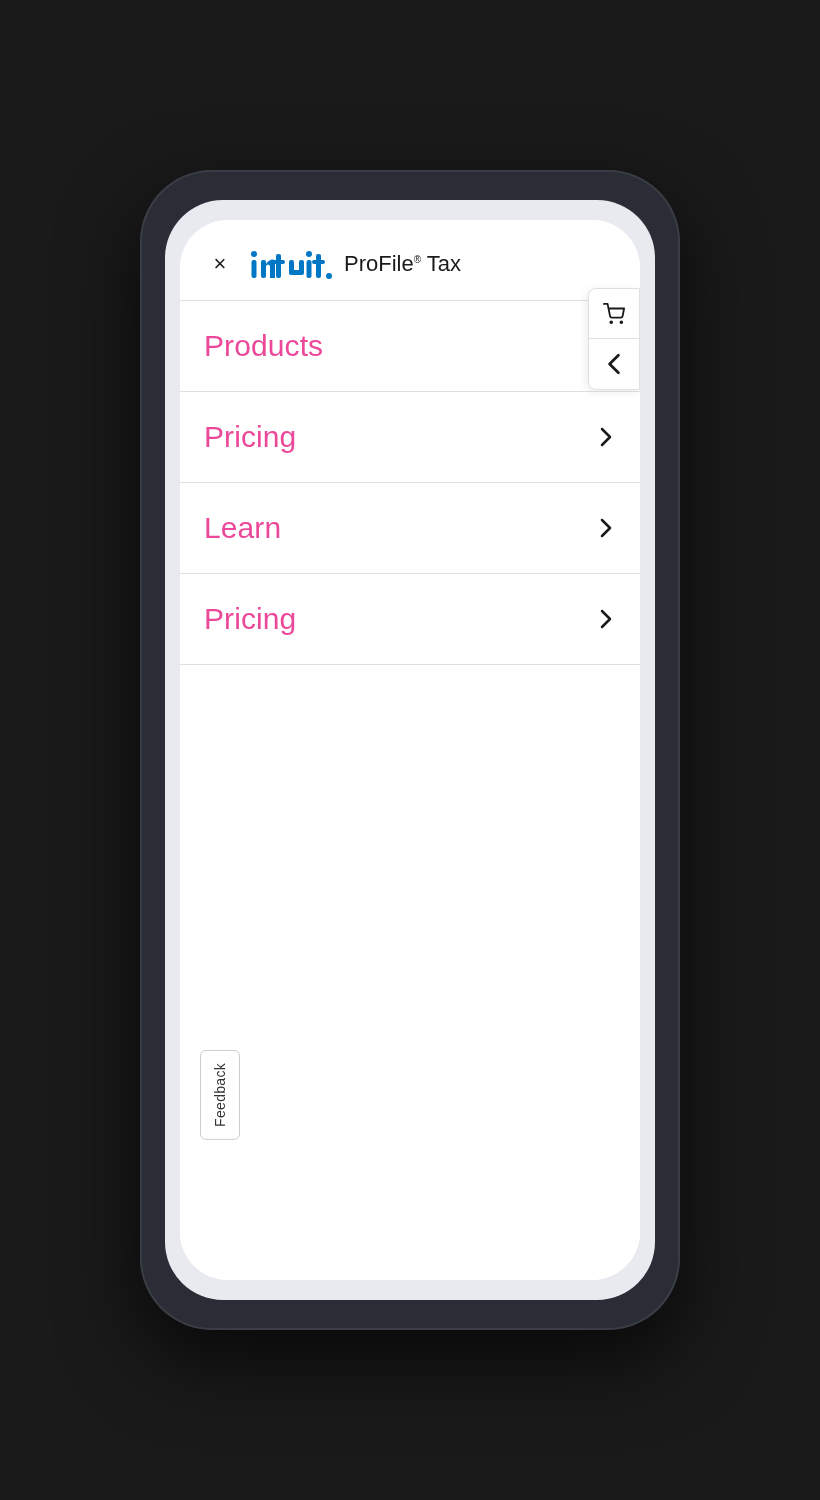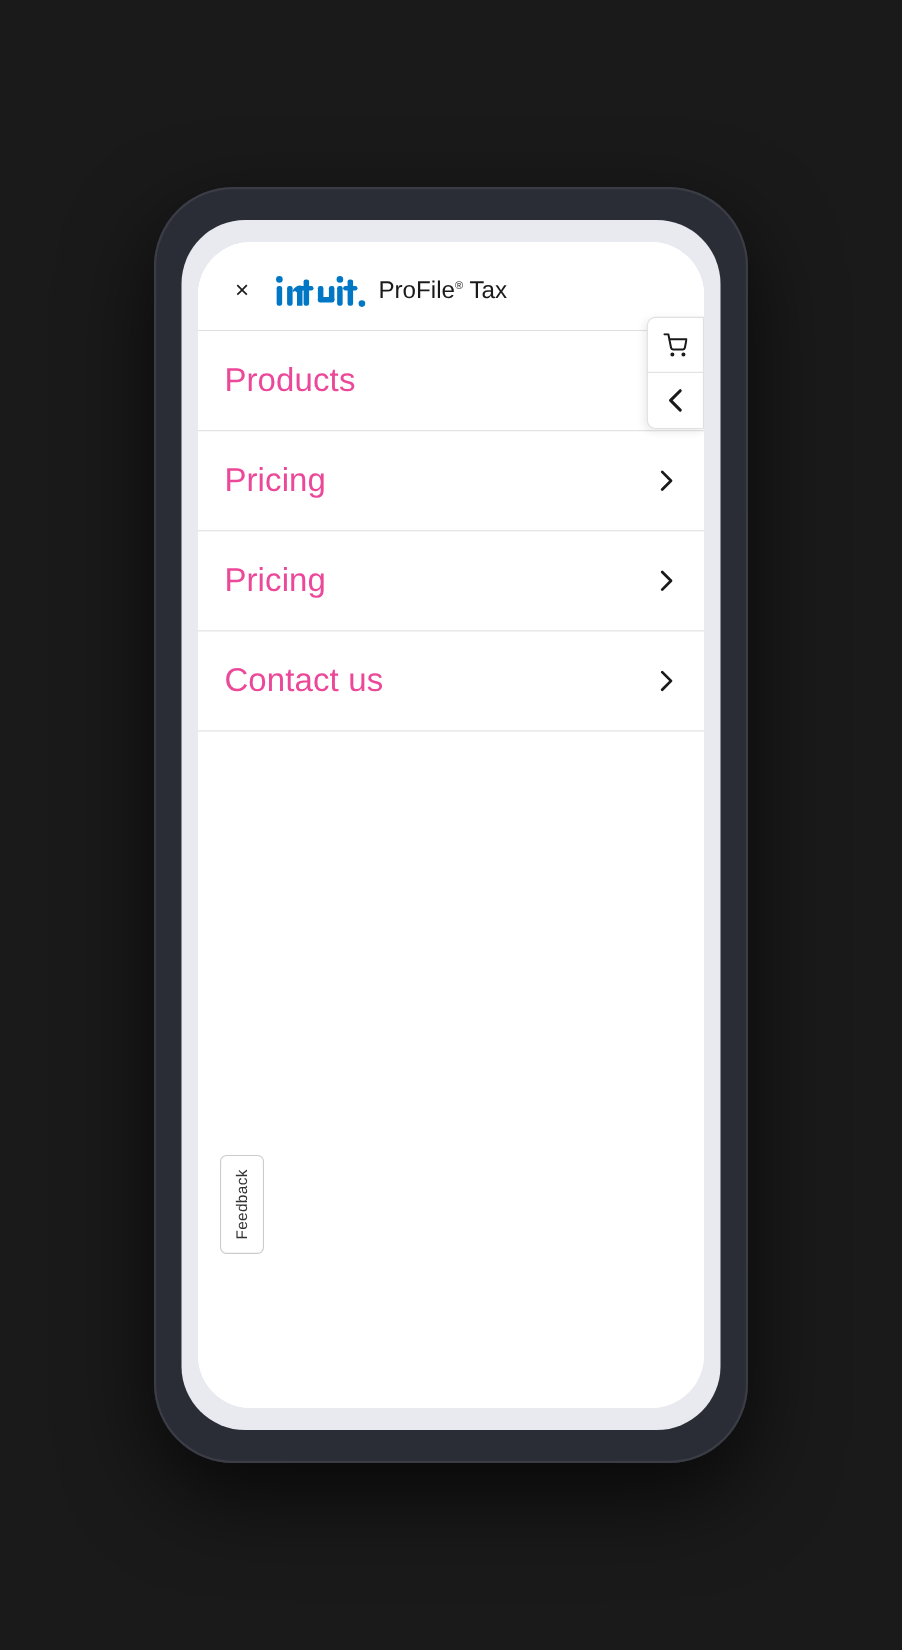--- a/index.html
+++ b/index.html
@@ -262,34 +262,34 @@
           </svg>
         </div>
 
         <div class="nav-item">
           <span class="nav-label">Pricing</span>
           <svg width="20" height="20" viewBox="0 0 12 20" fill="none" stroke="#1a1a1a" stroke-width="2.5" stroke-linecap="round" stroke-linejoin="round">
             <polyline points="2 2 10 10 2 18"></polyline>
           </svg>
         </div>
 
+        <div class="nav-item">
+          <span class="nav-label">Learn</span>
+          <svg width="20" height="20" viewBox="0 0 12 20" fill="none" stroke="#1a1a1a" stroke-width="2.5" stroke-linecap="round" stroke-linejoin="round">
+            <polyline points="2 2 10 10 2 18"></polyline>
+          </svg>
+        </div>
 
         <div class="nav-item">
           <span class="nav-label">Pricing</span>
           <svg width="20" height="20" viewBox="0 0 12 20" fill="none" stroke="#1a1a1a" stroke-width="2.5" stroke-linecap="round" stroke-linejoin="round">
             <polyline points="2 2 10 10 2 18"></polyline>
           </svg>
         </div>
 
-        <div class="nav-item">
-          <span class="nav-label">Contact us</span>
-          <svg width="20" height="20" viewBox="0 0 12 20" fill="none" stroke="#1a1a1a" stroke-width="2.5" stroke-linecap="round" stroke-linejoin="round">
-            <polyline points="2 2 10 10 2 18"></polyline>
-          </svg>
-        </div>
 
 
 
       </div>
 
       <div class="feedback-btn">
         <span class="feedback-label">Feedback</span>
       </div>
 
     </div>

